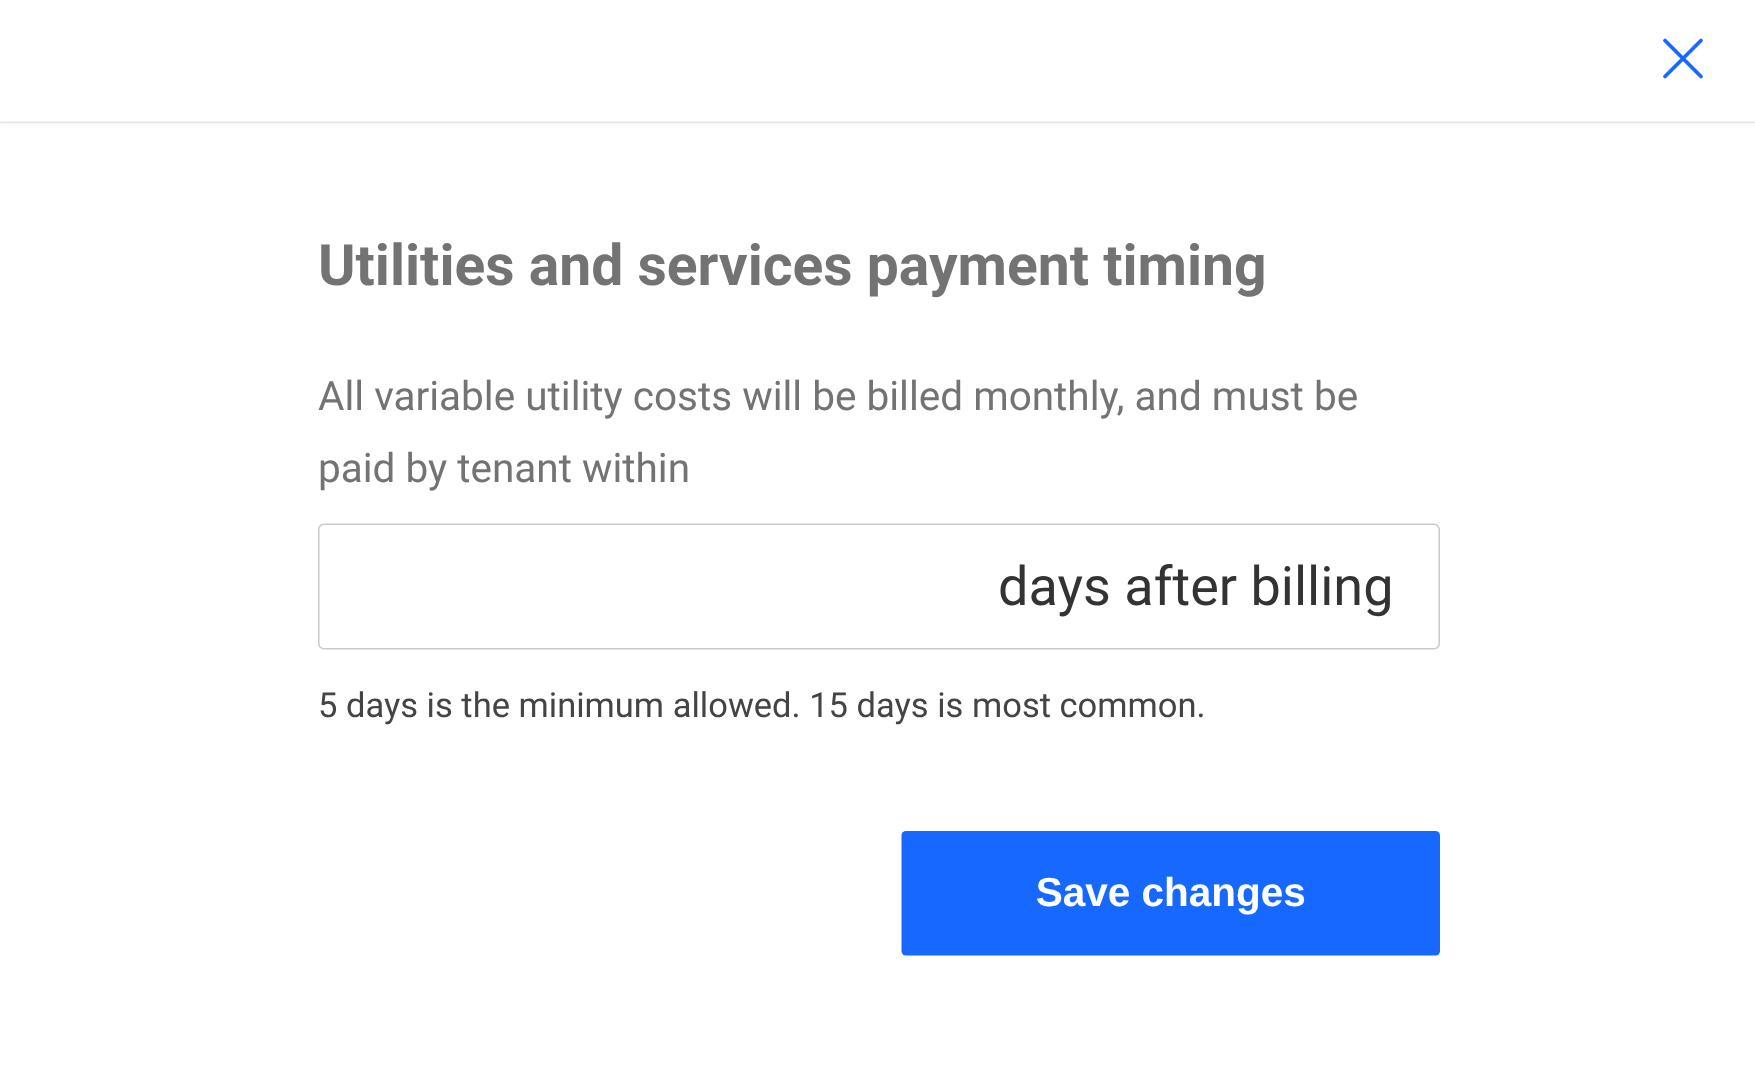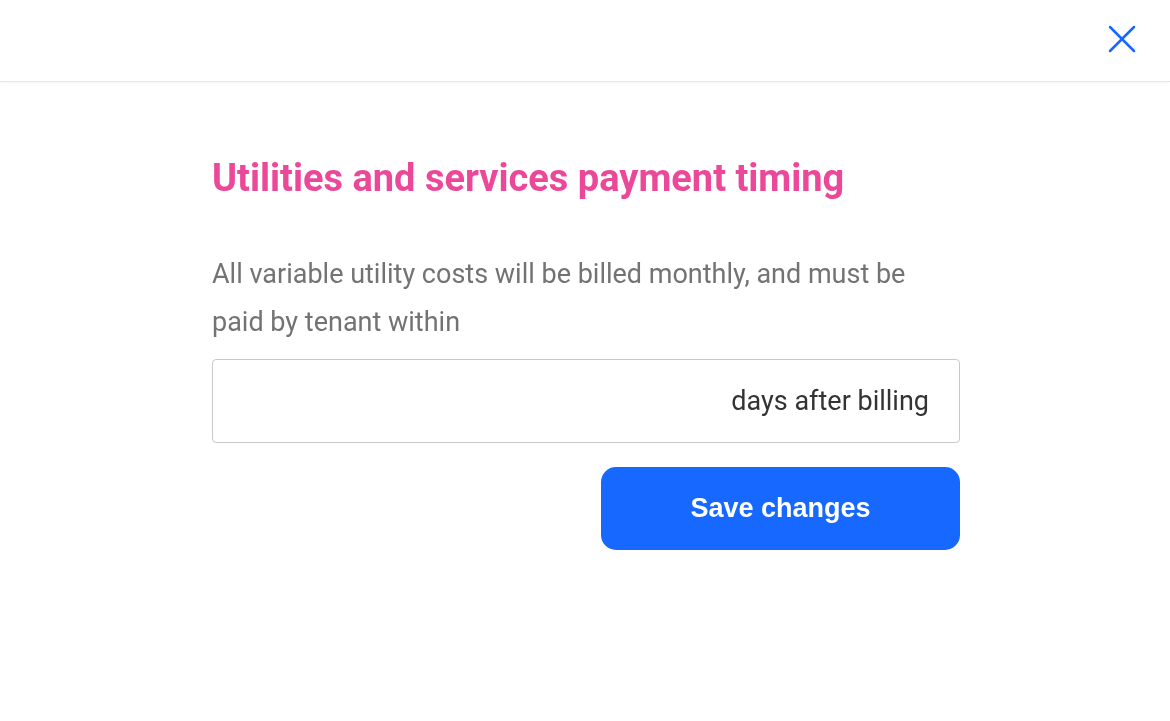--- a/index.html
+++ b/index.html
@@ -42,23 +42,23 @@
     }
     .close-btn svg { width: 32px; height: 32px; }
     .content {
       padding: 74px 0 0 0;
       width: 748px;
       margin-left: 212px;
     }
     .section-title {
       font-size: 38px;
       font-weight: 700;
-      color: #ec4899;
+      color: #737373;
       line-height: 1.2;
-      margin-bottom: 48px;
+      margin-bottom: 38px;
     }
     .description {
       font-size: 27px;
       color: #737373;
       line-height: 1.8;
       margin-bottom: 12px;
     }
     .input-wrap {
       width: 748px;
       height: 84px;
@@ -75,39 +75,39 @@
       border: none;
       outline: none;
       font-size: 27px;
       padding: 0 12px;
       height: 100%;
       background: transparent;
       text-align: right;
       color: #333;
     }
     .input-suffix {
-      font-size: 27px;
+      font-size: 36px;
       color: #333333;
       white-space: nowrap;
     }
     .hint {
       font-size: 23px;
       color: #444444;
       margin-bottom: 70px;
     }
     .actions {
       display: flex;
       justify-content: flex-end;
       width: 748px;
     }
     .save-btn {
       background: #1768ff;
       color: #fff;
       border: none;
-      border-radius: 15px;
+      border-radius: 3px;
       width: 359px;
       height: 83px;
       font-size: 27px;
       font-weight: 700;
       cursor: pointer;
     }
   </style>
 </head>
 <body>
 
@@ -122,16 +122,17 @@
   </button>
 </div>
 
 <div class="content">
   <h1 class="section-title">Utilities and services payment timing</h1>
   <p class="description">All variable utility costs will be billed monthly, and must be paid by tenant within</p>
   <div class="input-wrap">
     <input class="days-input" type="text" value="" style="">
     <span class="input-suffix">days after billing</span>
   </div>
+  <p class="hint">5 days is the minimum allowed. 15 days is most common.</p>
   <div class="actions">
     <button class="save-btn">Save changes</button>
   </div>
 </div>
 
 </body></html>

